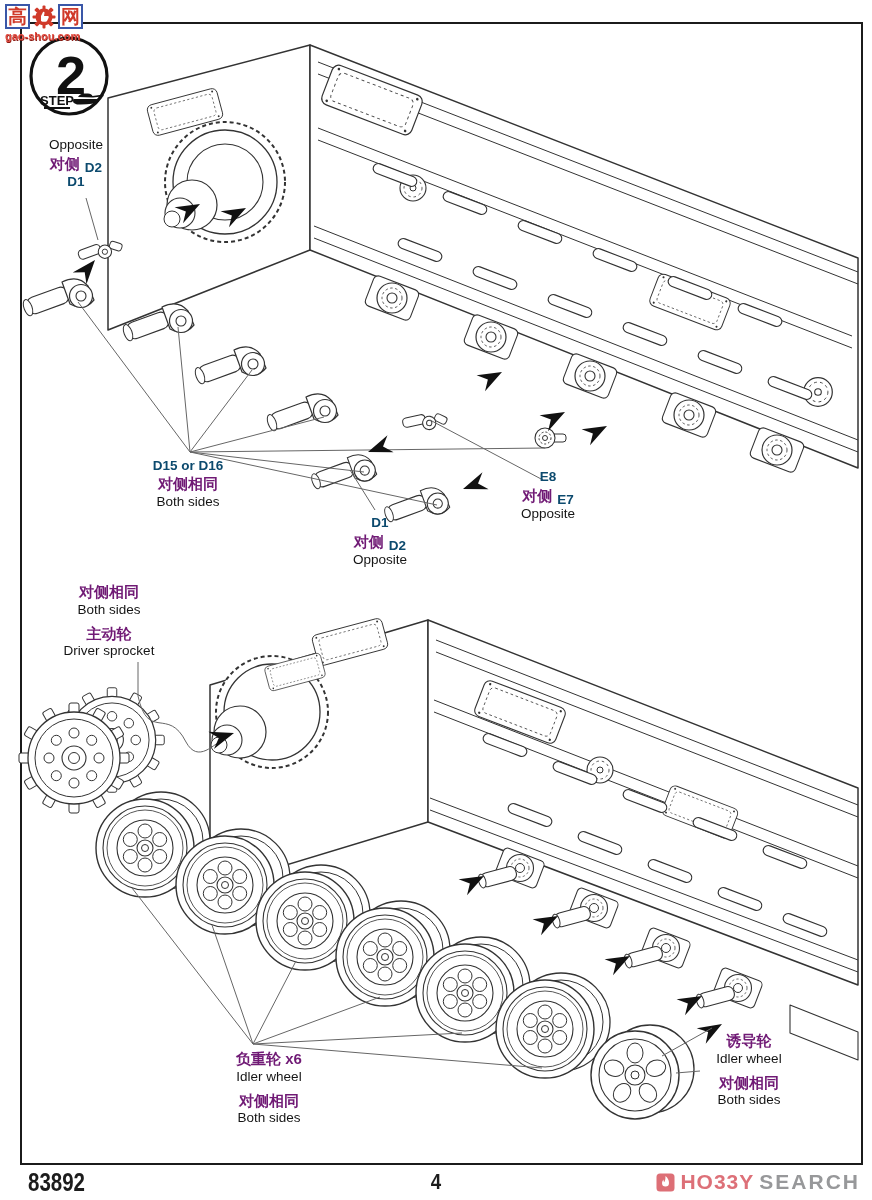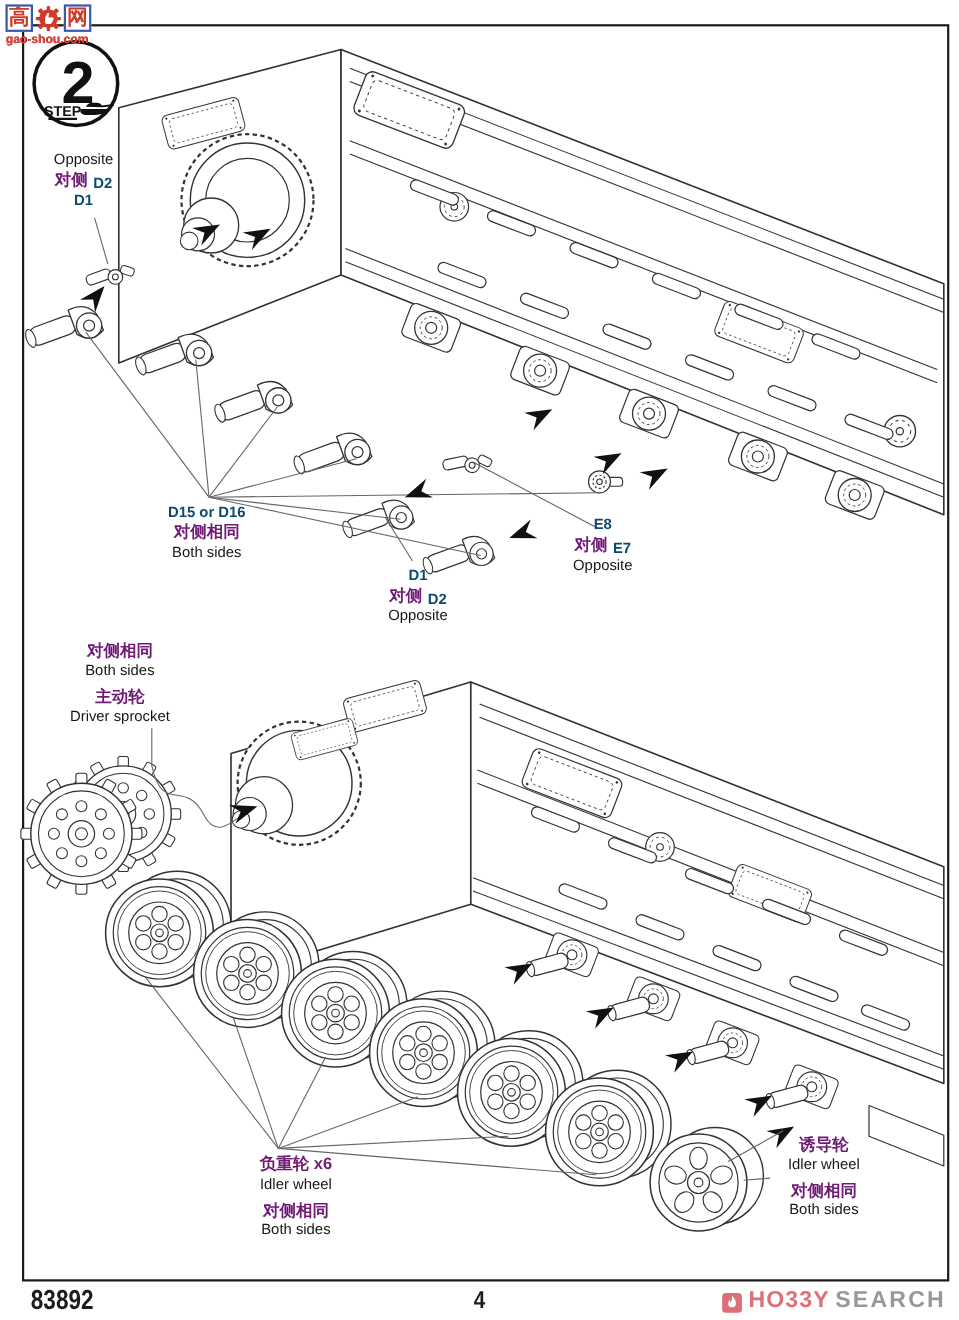--- a/index.html
+++ b/index.html
@@ -23,21 +23,21 @@
   .lbl .zh{font-size:15px;font-weight:bold;color:#701a75;}
   .lbl .pt{font-size:13.5px;font-weight:bold;color:#0c4a6e;}
   .lbl .gap{height:6px;}
   .zh-row{position:relative;display:block;}
   .pt-off{position:relative;top:3px;margin-left:5px;}
   
   .kit{position:absolute;left:28px;top:1168px;z-index:4;font-size:25px;font-weight:bold;
        transform:scaleX(.82);transform-origin:left top;letter-spacing:0;}
   .pgnum{position:absolute;left:0;right:0;top:1169px;z-index:4;text-align:center;
          font-size:22px;font-weight:bold;transform:scaleX(.85);}
-  .brand{position:absolute;right:12px;top:1170px;z-index:4;display:flex;align-items:flex-end;gap:5px;}
+  .brand{position:absolute;right:12px;top:1170px;z-index:4;display:flex;align-items:center;gap:5px;}
   .brand .hobby{font-size:21px;font-weight:bold;color:#dd7078;letter-spacing:1px;}
   .brand .search{font-size:21px;font-weight:bold;color:#97989a;letter-spacing:2px;}
 </style>
 </head>
 <body>
 
 <div id="page">
 
   <div class="frame"></div>
 

